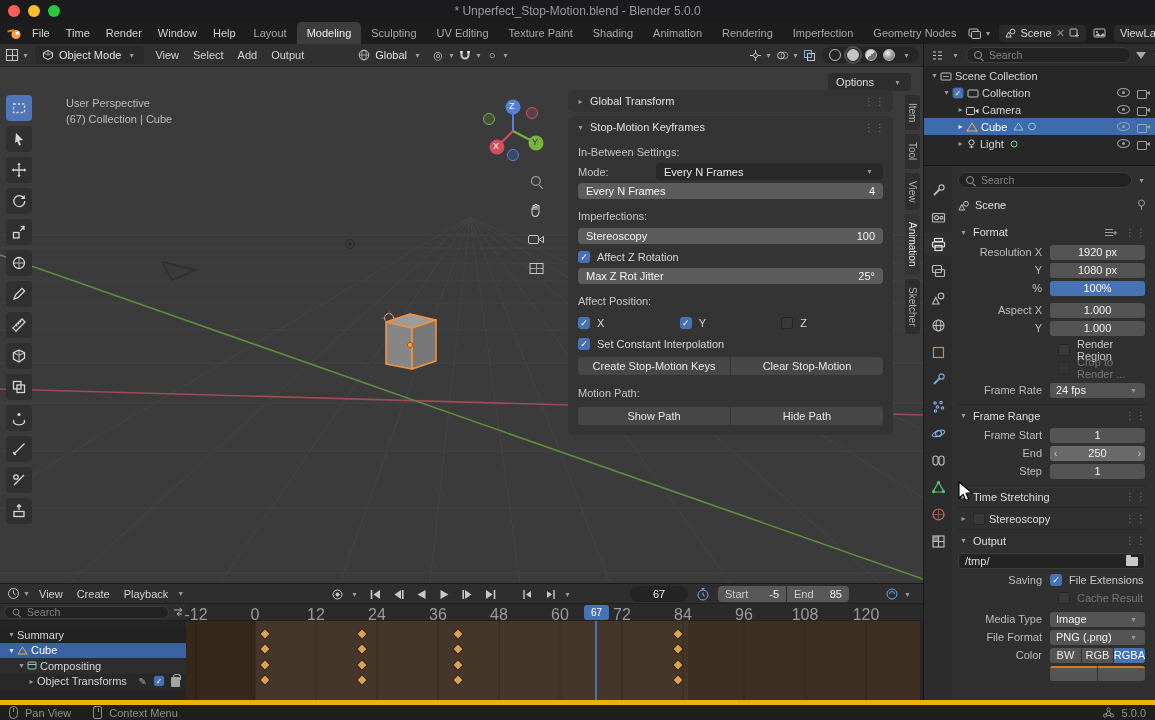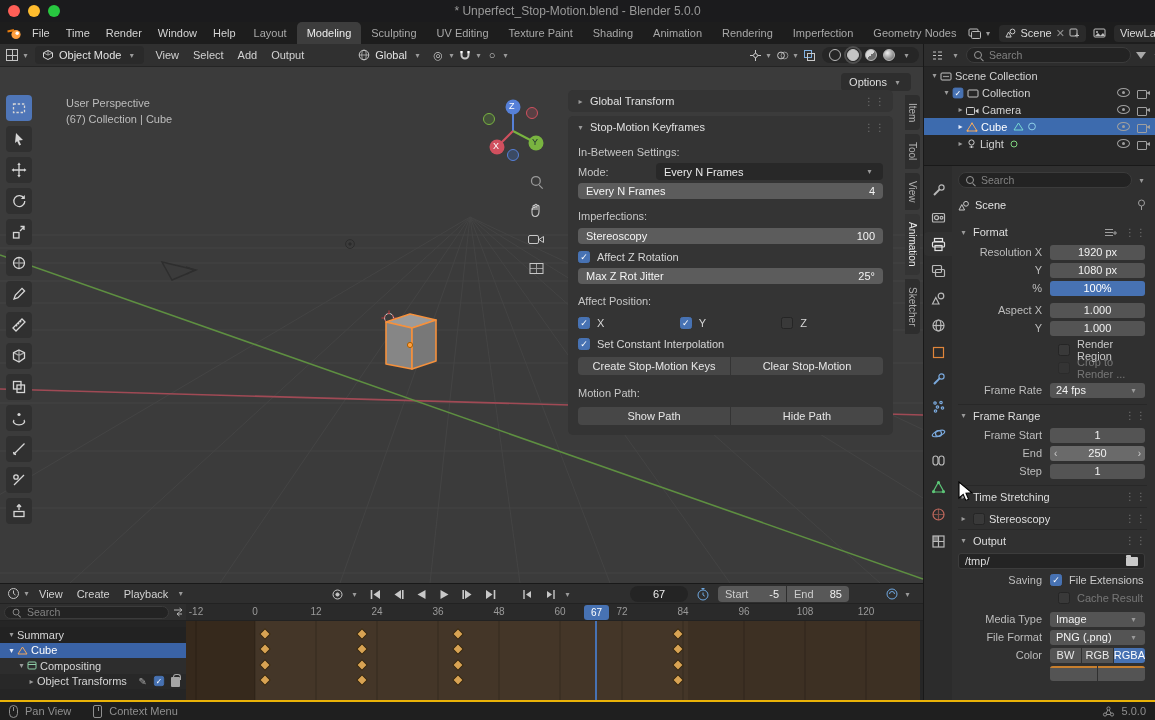--- a/index.html
+++ b/index.html
@@ -33,21 +33,21 @@
 .shadewrap .on{outline:2px solid #4f4f4f;outline-offset:1px;border-radius:50%}
 
 .viewport{position:absolute;top:67px;left:0;width:923px;height:516px;background:#3b3b3b;overflow:hidden}
 .ovl{position:absolute;left:66px;top:28px;line-height:16px;color:#bdbdbd}
 .toolcol{position:absolute;left:6px;top:28px;display:flex;flex-direction:column;gap:5px}
 .tool{width:26px;height:26px;border-radius:4px;background:#303030;display:flex;align-items:center;justify-content:center}
 .tool.active{background:#4f76b8}
 .tool svg{stroke:#d6d6d6;fill:none;stroke-width:1.3}
 .navicons{position:absolute;left:527px;top:105px;display:flex;flex-direction:column;gap:11px;align-items:center}
 .navicons>div{width:18px;height:18px;display:flex;align-items:center;justify-content:center}
-.optbtn{position:absolute;right:12px;top:6px;height:18px;display:flex;align-items:center;gap:5px;background:#2e2e2e;border-radius:4px;padding:0 8px;color:#dedede}
+.optbtn{position:absolute;right:12px;top:6px;height:18px;display:flex;align-items:center;gap:18px;background:#2e2e2e;border-radius:4px;padding:0 8px;color:#dedede}
 
 .npanel{position:absolute;left:568px;top:23px;width:325px}
 .panel{background:#343434;border-radius:5px;margin-bottom:4px;overflow:hidden}
 .phead{display:flex;align-items:center;height:22px;padding:0 7px;color:#e0e0e0;gap:4px}
 .grip{margin-left:auto;color:#6f6f6f;letter-spacing:1px;font-size:10px}
 .pbody{padding:2px 10px 10px 10px}
 .nlabel{height:18px;display:flex;align-items:center;color:#c6c6c6;margin-top:3px}
 .slider{background:#5c5c5c;border-radius:4px;height:16px;display:flex;align-items:center;justify-content:space-between;padding:0 8px;color:#f4f4f4;margin-top:3px}
 .ndd{background:#282828;border-radius:4px;height:17px;display:flex;align-items:center;padding:0 8px;color:#e9e9e9;flex:1}
 .chk{width:12px;height:12px;border-radius:2.5px;background:#393939;border:1px solid #252525;display:inline-flex;align-items:center;justify-content:center;color:#fff;font-size:9px;flex:none}
@@ -116,31 +116,31 @@
 .pathfield{flex:1;background:#242424;border:1px solid #3c3c3c;border-radius:3px;height:16px;display:flex;align-items:center;padding:0 6px;color:#dcdcdc;gap:4px}
 
 .timeline{position:absolute;left:0;top:583px;width:923px;height:117px;background:#262626;border-top:1px solid #191919}
 .thead{position:absolute;left:0;top:0;right:0;height:20px;background:#2e2e2e;display:flex;align-items:center;padding:0 5px;border-bottom:1px solid #222}
 .transport{position:absolute;left:330px;top:2px;height:16px;display:flex;align-items:center;gap:8px}
 .tbtn{width:15px;height:15px;display:flex;align-items:center;justify-content:center}
 .tbtn svg{fill:#c8c8c8;stroke:#c8c8c8}
 .framefield{position:absolute;left:630px;top:2px;width:58px;height:16px;background:#242424;border-radius:8px;display:flex;align-items:center;justify-content:center;color:#ececec}
 .rangefield{position:absolute;top:2px;height:16px;background:#585858;display:flex;align-items:center;justify-content:space-between;padding:0 7px;color:#f0f0f0}
 .ruler{position:absolute;left:186px;right:0;top:20px;height:17px;background:#2a2a2a;border-bottom:1px solid #222}
-.rnum{position:absolute;top:2px;width:34px;margin-left:-17px;text-align:center;color:#9a9a9a;font-size:10px}
+.rnum{position:absolute;top:2px;width:34px;margin-left:-17px;text-align:center;color:#9a9a9a;font-size:16px}
 .fbadge{position:absolute;left:584px;top:21px;width:25px;height:15px;background:#4772b3;border-radius:3px;color:#fff;font-size:10px;display:flex;align-items:center;justify-content:center;z-index:4}
 .chansearch{position:absolute;left:0;top:20px;width:186px;height:17px;background:#2e2e2e;display:flex;align-items:center;padding:0 4px;gap:4px;border-bottom:1px solid #222}
 .channels{position:absolute;left:0;top:37px;width:186px;bottom:0;background:#252525}
 .chrow{position:absolute;left:0;right:0;height:15.5px;display:flex;align-items:center;color:#d6d6d6;white-space:nowrap}
 .chrow.sel{background:#3a63a6;color:#fff}
 .chicons{margin-left:auto;display:flex;align-items:center;gap:6px;padding-right:6px}
 .tracks{position:absolute;left:186px;right:0;top:37px;bottom:0}
 .kf{fill:#d8a353;stroke:#3a2a10;stroke-width:1}
 
-.statusbar{position:absolute;left:0;right:0;bottom:0;height:20px;background:#1f1f1f;border-top:2px solid #eab308;display:flex;align-items:center;padding:0 9px;color:#8f8f8f;gap:7px}
+.statusbar{position:absolute;left:0;right:0;bottom:0;height:20px;background:#1f1f1f;border-top:5px solid #eab308;display:flex;align-items:center;padding:0 9px;color:#8f8f8f;gap:7px}
 
 .cursor{position:absolute;left:958px;top:481px;z-index:50;pointer-events:none}
 </style>
 </head>
 <body>
 
 <div class="screen">
 
   <div class="titlebar">
     <span class="tl" style="background:#ff5f57"></span>

